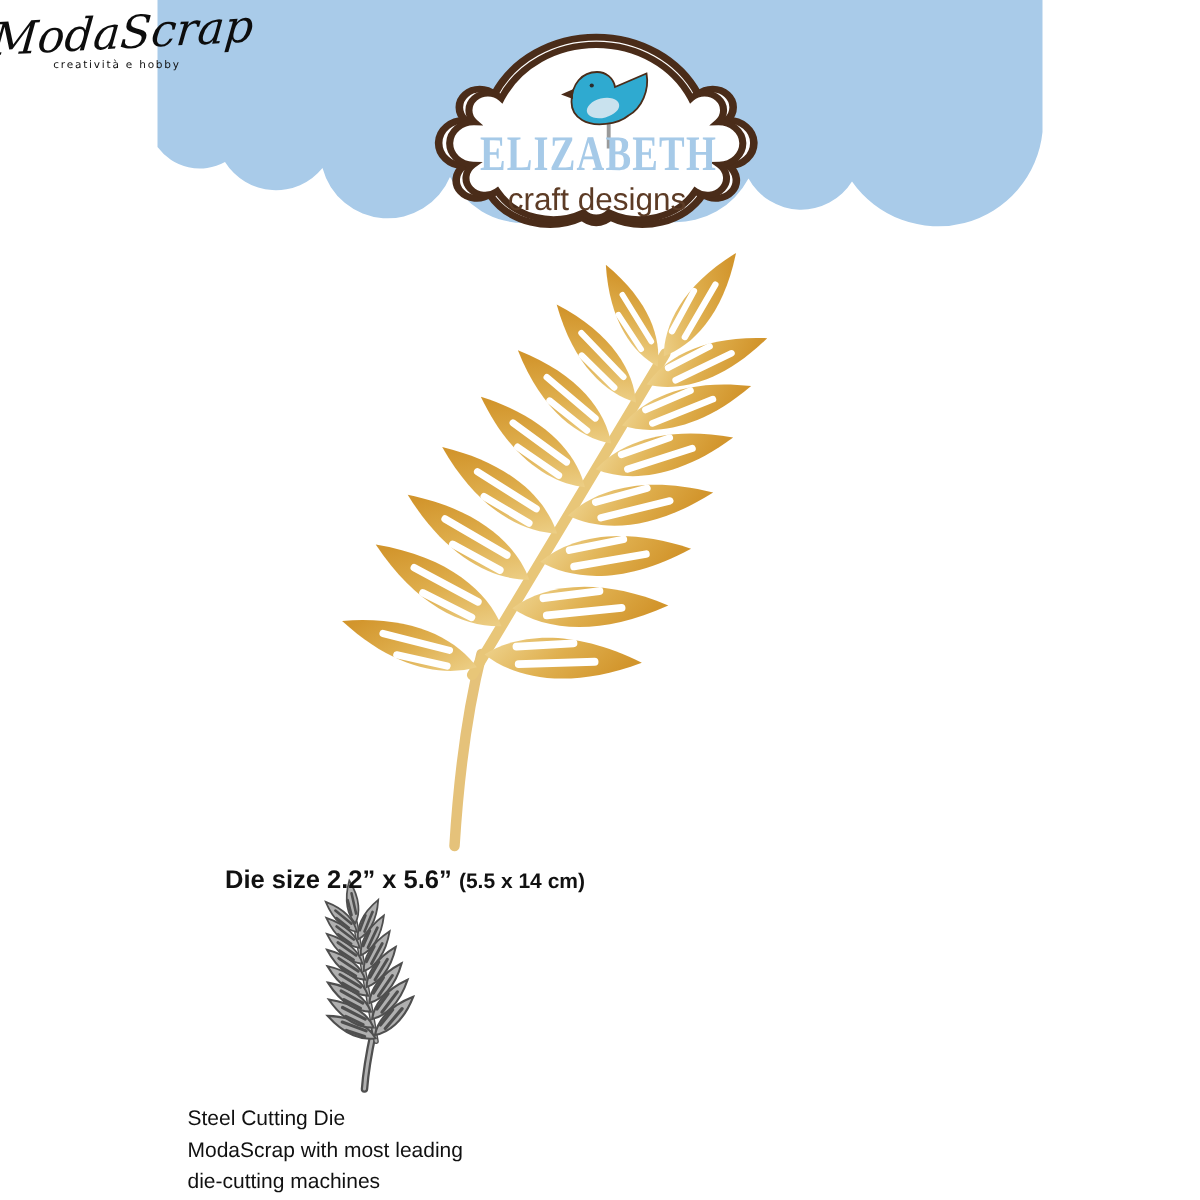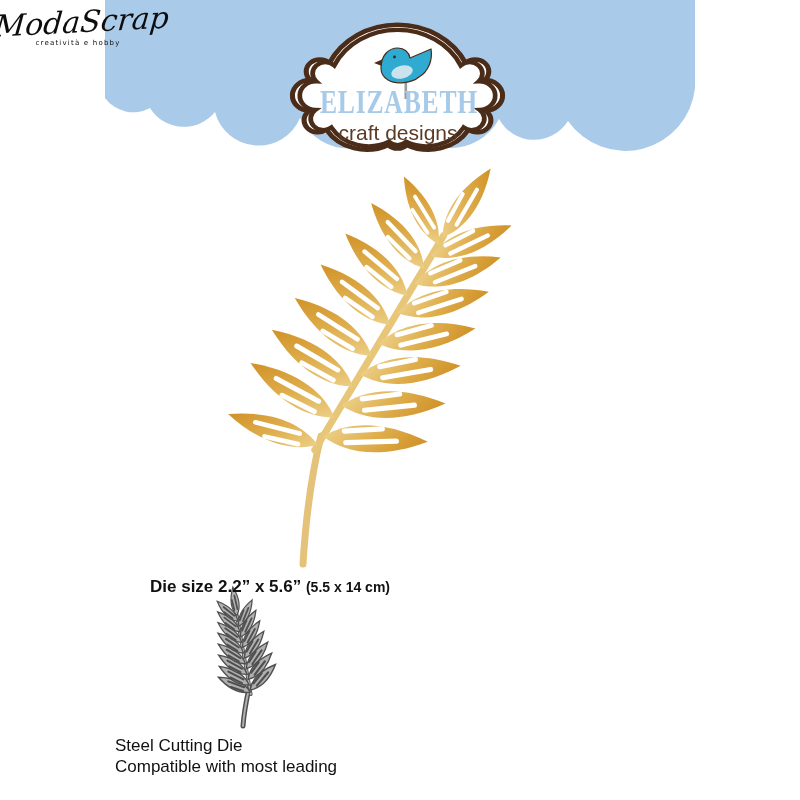--- a/index.html
+++ b/index.html
@@ -24,21 +24,21 @@
   .gold-stem{stroke:#E5C27A;stroke-width:7;stroke-linecap:round;fill:none;}
   .die-leaf{fill:#B0B0B0;stroke:#4F4F4F;stroke-width:4;}
   .slit-d{stroke:#4F4F4F;stroke-width:6;stroke-linecap:round;fill:none;}
   .die-vein-o{stroke:#4F4F4F;stroke-width:10;stroke-linecap:round;fill:none;}
   .die-vein-i{stroke:#B0B0B0;stroke-width:5;stroke-linecap:round;fill:none;}
   .die-stem-o{stroke:#4F4F4F;stroke-width:5;stroke-linecap:round;fill:none;}
   .die-stem-i{stroke:#B0B0B0;stroke-width:2;stroke-linecap:round;fill:none;}
   
   .die-size{position:absolute;left:150px;top:577px;font-size:17px;white-space:nowrap;font-weight:bold;}
   .die-size .metric{font-size:14px;}
-  .steel-text{position:absolute;left:115px;top:735px;font-size:17px;line-height:21px;}
+  .steel-text{position:absolute;left:125px;top:735px;font-size:14px;line-height:21px;}
   .product-code{position:absolute;right:114px;top:769px;font-size:20px;font-weight:bold;
                 white-space:nowrap;}
   .moda{position:absolute;left:545px;top:718px;width:170px;height:58px;}
   .moda-script{font-family:"DejaVu Serif",serif;font-style:italic;font-size:30px;fill:#0d0d0d;}
   .moda-tag{font-family:"DejaVu Sans",sans-serif;font-size:7px;letter-spacing:1.2px;fill:#0d0d0d;}
 </style>
 </head>
 <body>
 
 <div class="canvas">
@@ -143,21 +143,22 @@
     </g>
   </svg>
 
   <div class="die-size">
     <span>Die size 2.2” x 5.6”</span>
     <span class="metric">(5.5 x 14 cm)</span>
   </div>
 
   <div class="steel-text">
     <div>Steel Cutting Die</div>
-    <div>Compatible with most leading</div>
+    <div>ModaScrap with most leading</div>
+    <div>die-cutting machines</div>
   </div>
 
   <svg class="moda" viewBox="0 0 170 58">
     <g transform="rotate(-3 85 25)">
       <text class="moda-script" x="85" y="32" text-anchor="middle" transform="skewX(-8)">ModaScrap</text>
     </g>
     <text class="moda-tag" x="78" y="45" text-anchor="middle">creatività e hobby</text>
   </svg>
 
 

